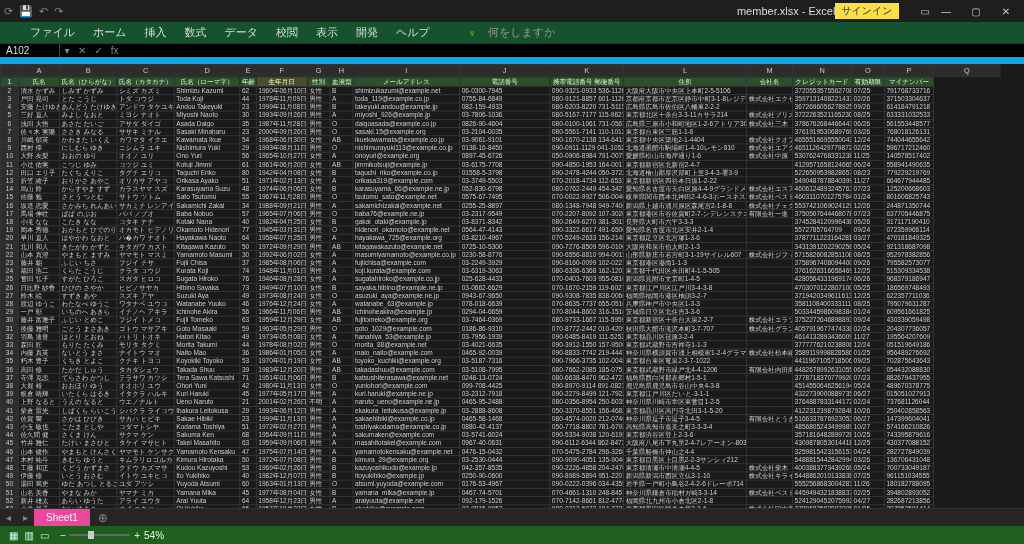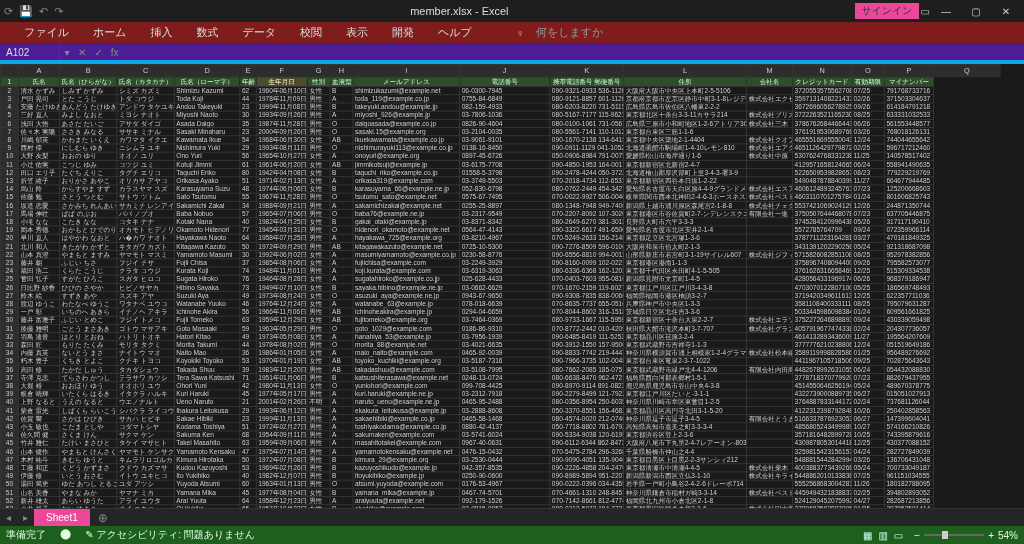--- a/index.html
+++ b/index.html
@@ -1,28 +1,28 @@
 <!DOCTYPE html>
 <html><head>
 <meta charset="utf-8">
 <style>
 *{margin:0;padding:0;box-sizing:border-box;font-family:'Meiryo UI','Segoe UI',sans-serif;font-size:10px;-webkit-font-smoothing:antialiased}
 body{background:#1a1a1a;color:#d4d4d4;width:1024px;height:544px;overflow:hidden;display:flex;flex-direction:column}
 .title-bar{height:22px;background:#1e1e1e;display:flex;align-items:center;padding:0 4px;color:#ccc}
 .title-bar .left-ctrls{display:flex;gap:6px;align-items:center}
 .title-bar .left-ctrls span{font-size:11px;color:#888}
-.title-bar .title{flex:1;text-align:center;font-size:11px;color:#ddd}
+.title-bar .title{flex:1;text-align:right;font-size:11px;color:#ddd}
 .title-bar .right-ctrls{display:flex;align-items:center;gap:2px}
-.signin{background:#ec4899;color:#333;padding:1px 6px;font-size:10px;margin-right:0}
+.signin{background:#fde047;color:#333;padding:1px 6px;font-size:10px;margin-right:20px}
 .win-btn{width:28px;height:22px;display:flex;align-items:center;justify-content:center;color:#ccc;font-size:10px}
-.ribbon-tabs{height:22px;background:#7f1d1d;display:flex;align-items:center;padding:0 16px;gap:8px;border-bottom:1px solid #333}
+.ribbon-tabs{height:22px;background:#14532d;display:flex;align-items:center;padding:0 22px;gap:2px;border-bottom:1px solid #333}
 .ribbon-tabs span{padding:0 8px;color:#ddd;font-size:11px;height:22px;display:flex;align-items:center}
 .ribbon-tabs .tell{margin-left:12px;color:#999}
 .ribbon-tabs .bulb{color:#f0c040;margin-right:4px}
-.name-box-row{height:20px;background:#4c1d95;display:flex;align-items:center;border-bottom:4px solid #0ea5e9}
+.name-box-row{height:20px;background:#000000;display:flex;align-items:center;border-bottom:7px solid #0ea5e9}
 .name-box{width:60px;border-right:1px solid #444;padding:0 6px;color:#ddd;height:100%;display:flex;align-items:center;font-size:10px}
 .name-drop{width:14px;color:#888;text-align:center}
 .fx-row{display:flex;align-items:center;height:100%;gap:0}
 .fx-row span{color:#888;padding:0 4px;font-size:10px}
 .fx{color:#aaa}
 .grid-wrap{flex:1;overflow:hidden;background:#1a1a1a;position:relative}
 table{border-collapse:collapse;table-layout:fixed;width:1220px;transform:scale(0.82);transform-origin:top left}
 th,td{border:1px solid #3a3a3a;padding:0 2px;height:9px;line-height:9px;overflow:hidden;white-space:nowrap;text-overflow:clip;font-size:8px;color:#d0d0d0}
 th{background:#2d2d2d;color:#ccc;font-weight:normal;text-align:center;height:14px;line-height:14px;font-size:9px}
 .row-hdr{background:#2d2d2d;text-align:center;color:#ccc;width:22px;font-size:8px}
@@ -1139,25 +1139,20 @@
 </div>
 
 <div class="sheet-tabs">
   <span class="nav">◂</span>
   <span class="nav">▸</span>
   <div class="tab">Sheet1</div>
   <div class="add">⊕</div>
 </div>
 
 <div class="status-bar">
-  <div style="display:flex;gap:14px">
-    <span>準備完了</span>
-    <span>⬤</span>
-    <span><span>✎ </span><span>アクセシビリティ: 問題ありません</span></span>
-  </div>
   <div class="right">
     <div class="view-btns"><span>▦</span><span>▥</span><span>▭</span></div>
     <div class="zoom-ctrls">
       <span>−</span>
       <div class="slider"></div>
       <span>+</span>
       <span>54%</span>
     </div>
   </div>
 </div>

